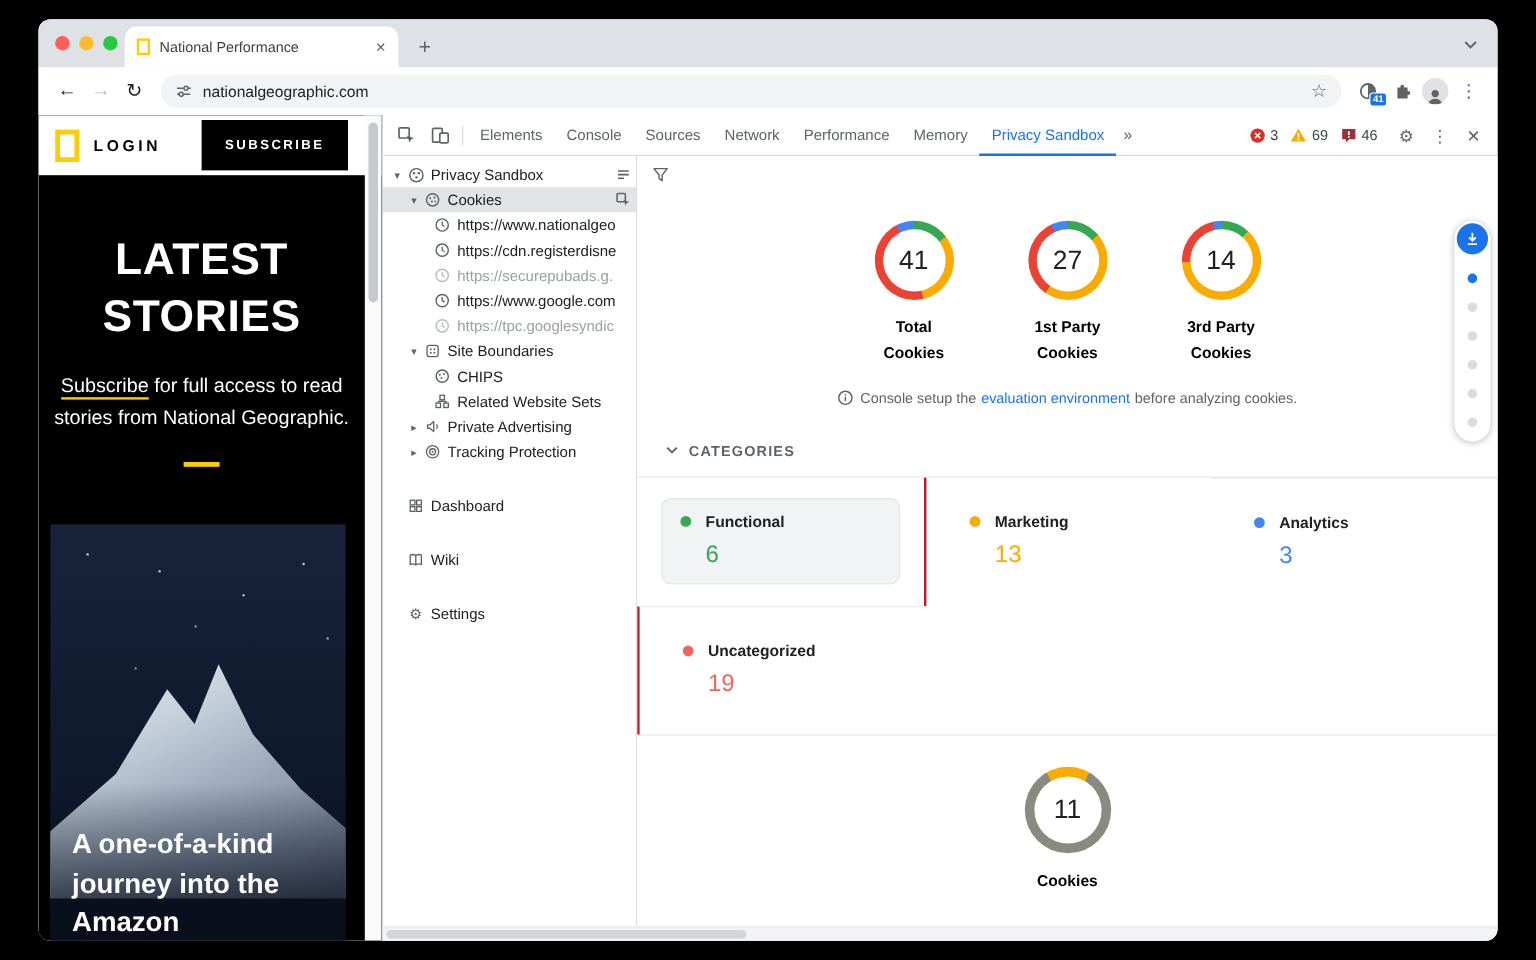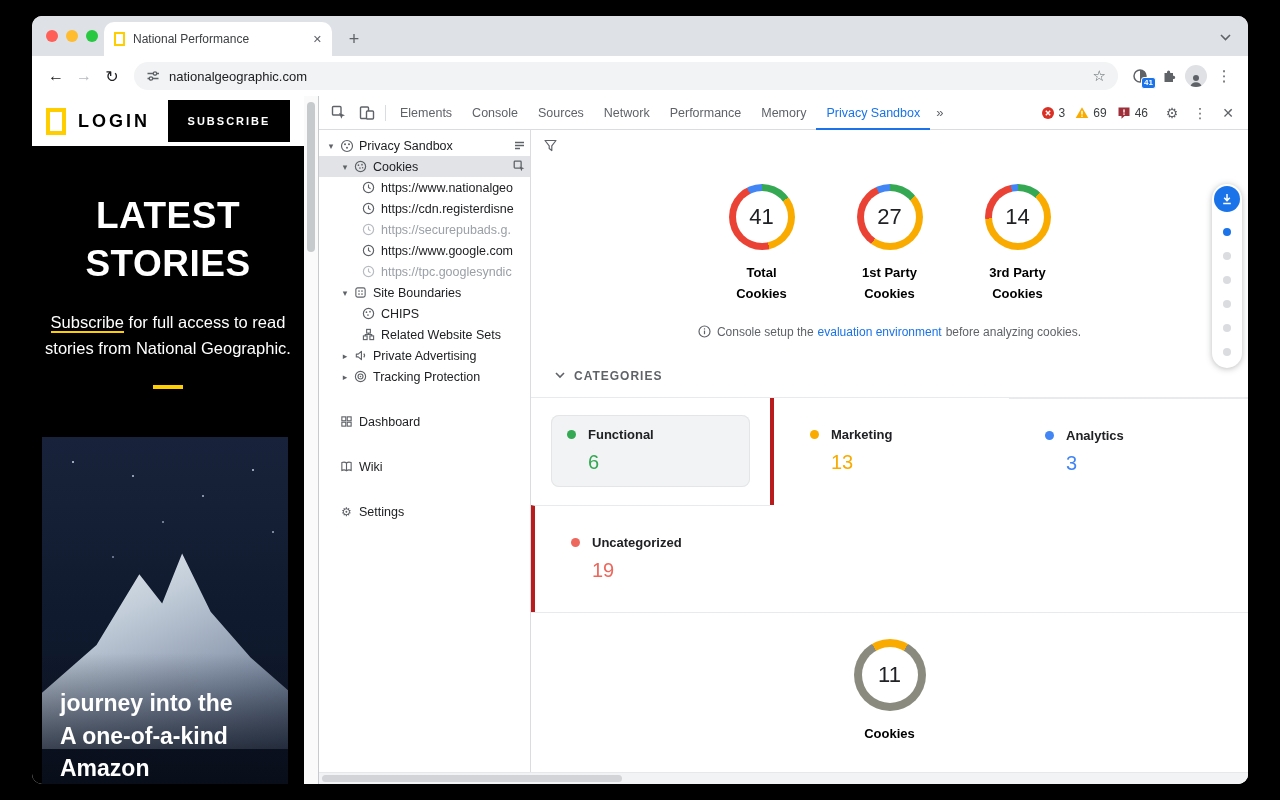--- a/index.html
+++ b/index.html
@@ -31,21 +31,21 @@
   .avatar-circle { width:22px; height:22px; border-radius:50%; background:#DFE1E5; overflow:hidden; display:flex; align-items:flex-end; justify-content:center; }
   .kebab { font-size:15px; }
 
   
   .content { position:absolute; top:80px; left:0; right:0; bottom:0; display:flex; }
 
   
   .webpage { width:286px; flex:none; position:relative; background:#000; overflow:hidden; }
   .site-header { height:50px; background:#fff; display:flex; align-items:center; padding-left:14px; }
   .nglogo { width:20px; height:27px; border:4px solid #FFCE00; flex:none; }
-  .login { margin-left:12px; font-size:18px; font-weight:bold; letter-spacing:3px; color:#000; }
+  .login { margin-left:12px; font-size:13px; font-weight:bold; letter-spacing:3px; color:#000; }
   .subscribe-btn { margin-left:auto; margin-right:28px; background:#000; color:#fff; width:122px; height:42px; display:flex; align-items:center; justify-content:center; font-size:11px; font-weight:bold; letter-spacing:2px; }
   .page-body { position:absolute; top:50px; left:0; right:14px; bottom:0; color:#fff; text-align:center; overflow:hidden; }
   .headline { margin-top:46px; font-size:37px; font-weight:800; line-height:1.3; letter-spacing:.5px; }
   .promo { margin-top:22px; font-size:16.5px; line-height:1.55; padding:0 10px; }
   .promo-link { border-bottom:2px solid #FFCE00; }
   .dash { width:30px; height:4px; background:#FFCE00; margin:24px auto 0; }
   .hero { position:absolute; left:10px; width:246px; top:291px; height:400px; background:linear-gradient(#18233b 0%, #101a2e 45%, #0b1322 100%); overflow:hidden; text-align:left; }
   .stars { position:absolute; left:30px; top:24px; width:2px; height:2px; background:#cdd6e4; border-radius:50%; box-shadow:60px 14px 0 #b9c4d6, 130px 34px 0 #aab6ca, 180px 8px 0 #c2cddd, 90px 60px 0 #8e9cb4, 200px 70px 0 #9fabc0, 40px 95px 0 #7e8ca6; }
   .mountain { position:absolute; left:-8%; right:-8%; bottom:22%; height:52%; background:linear-gradient(155deg, #f4f7fa 0%, #c2cdd9 35%, #8694aa 70%, #4f5d75 100%); clip-path:polygon(0 100%, 6% 74%, 26% 50%, 41% 16%, 49% 30%, 56% 6%, 66% 34%, 80% 56%, 100% 80%, 100% 100%); }
   .hero-shade { position:absolute; left:0; right:0; bottom:0; height:46%; background:linear-gradient(rgba(8,13,24,0) 0%, rgba(8,13,24,.85) 70%, #080d18 100%); }
@@ -92,21 +92,21 @@
   .donut.big .donut-hole { inset:8px; }
   .stat-label { margin-top:13px; font-size:13px; font-weight:bold; color:#000000; line-height:1.6; }
 
   .note { margin-top:20px; display:flex; justify-content:center; align-items:center; font-size:12px; color:#5F6368; }
   .note-icon { margin-right:6px; display:flex; }
   .note-link { color:#1A73E8; margin:0 4px; }
 
   .cat-header { margin:30px 0 0 24px; display:flex; align-items:center; gap:9px; color:#5F6368; font-size:12px; font-weight:bold; letter-spacing:1px;text-align:right; }
   .cat-grid { margin-top:14px; display:grid; grid-template-columns:1fr 1fr 1fr; border-top:1px solid #E8EAED; border-bottom:1px solid #E8EAED; }
   .cat-cell { padding:17px 0; }
-  .cat-cell:nth-child(2n) { border-left:4px solid #b91c1c; }
+  .cat-cell:nth-child(2n) { border-left:2px solid #b91c1c; }
   .cat-cell:nth-child(n+3) { border-top:1px solid #E8EAED; }
   .cat-card { margin:0 20px; padding:12px 16px 13px; border-radius:8px; }
   .cat-card.selected { background:#F1F3F4; box-shadow:inset 0 0 0 1px #E3E5E8; }
   .cat-top { display:flex; align-items:center; gap:12px; font-size:13px; font-weight:bold; color:#202124; }
   .dot { width:9px; height:9px; border-radius:50%; flex:none; }
   .cat-count { margin:9px 0 0 21px; font-size:20px; }
 
   .blocked { margin-top:26px; text-align:center; }
 
   .float-widget { position:absolute; top:24px; right:6px; width:30px; background:#fff; border-radius:17px; box-shadow:0 1px 6px rgba(60,64,67,.35); padding:2px 0 12px; display:flex; flex-direction:column; align-items:center; z-index:5; }
@@ -197,22 +197,22 @@
         <div class="promo">
           <span class="promo-link">Subscribe</span>
           <span>for full access to read stories from National Geographic.</span>
         </div>
         <div class="dash"></div>
         <div class="hero">
           <span class="stars"></span>
           <div class="mountain"></div>
           <div class="hero-shade"></div>
           <div class="hero-text">
+            <div>A one-of-a-kind</div>
             <div>journey into the</div>
-            <div>A one-of-a-kind</div>
             <div>Amazon</div>
           </div>
         </div>
       </div>
       <div class="page-scrollbar">
         <div class="page-thumb"></div>
       </div>
     </div>
 
     <div class="devtools">

